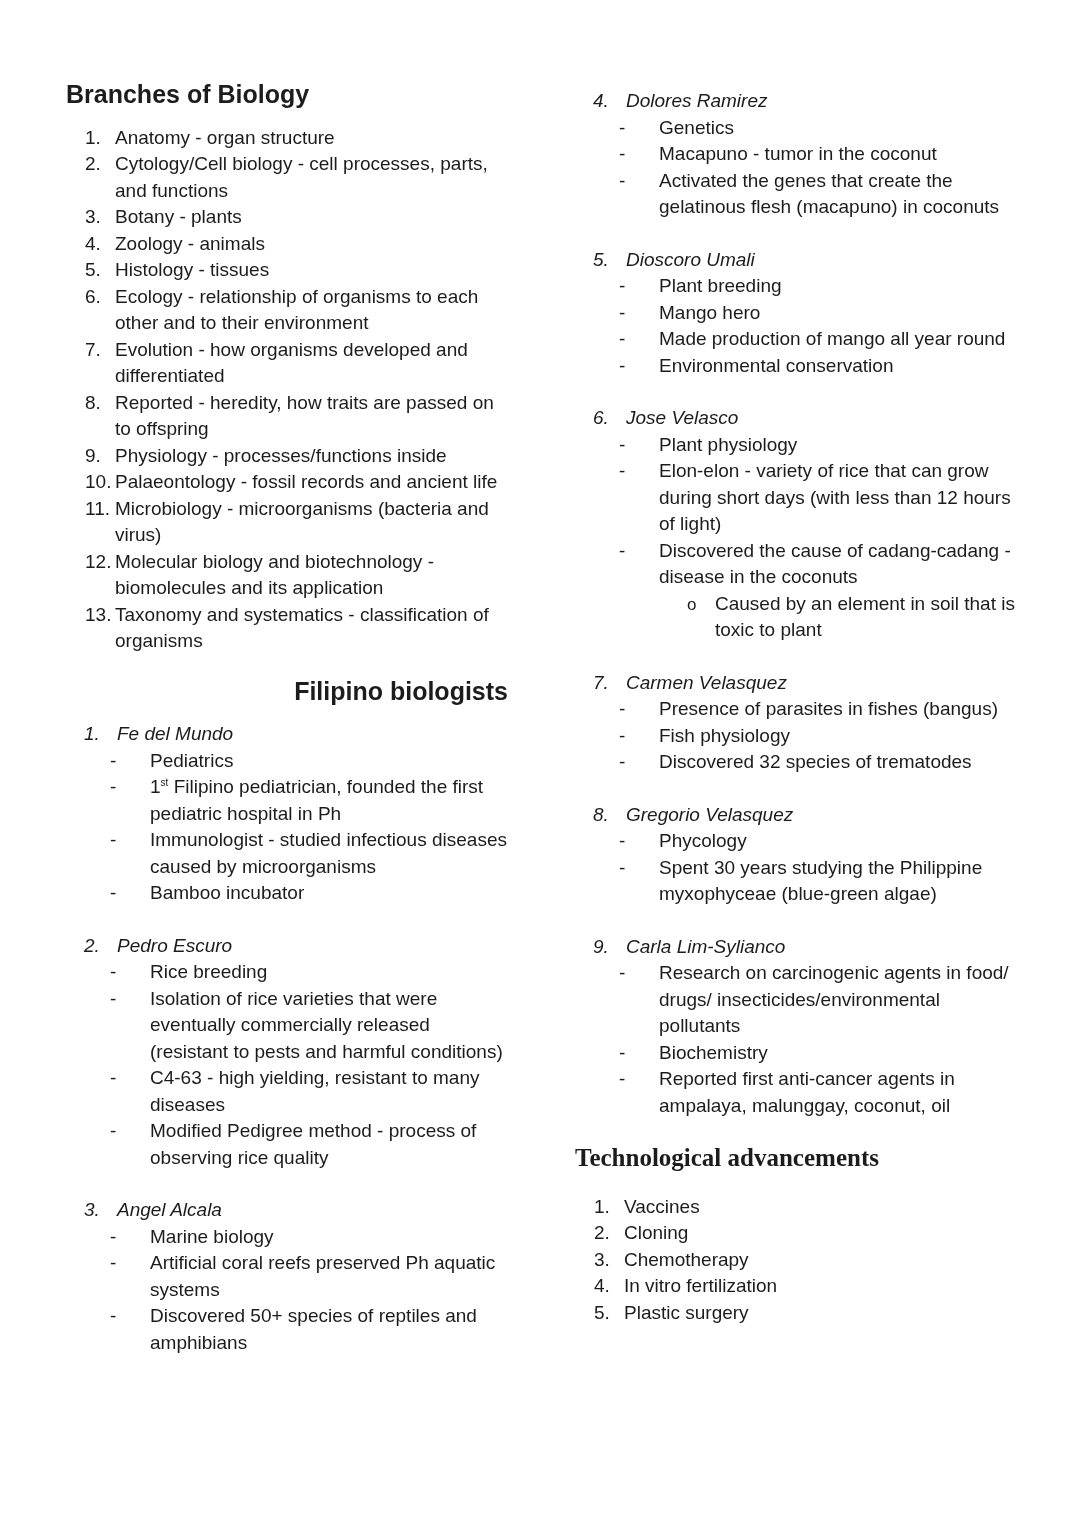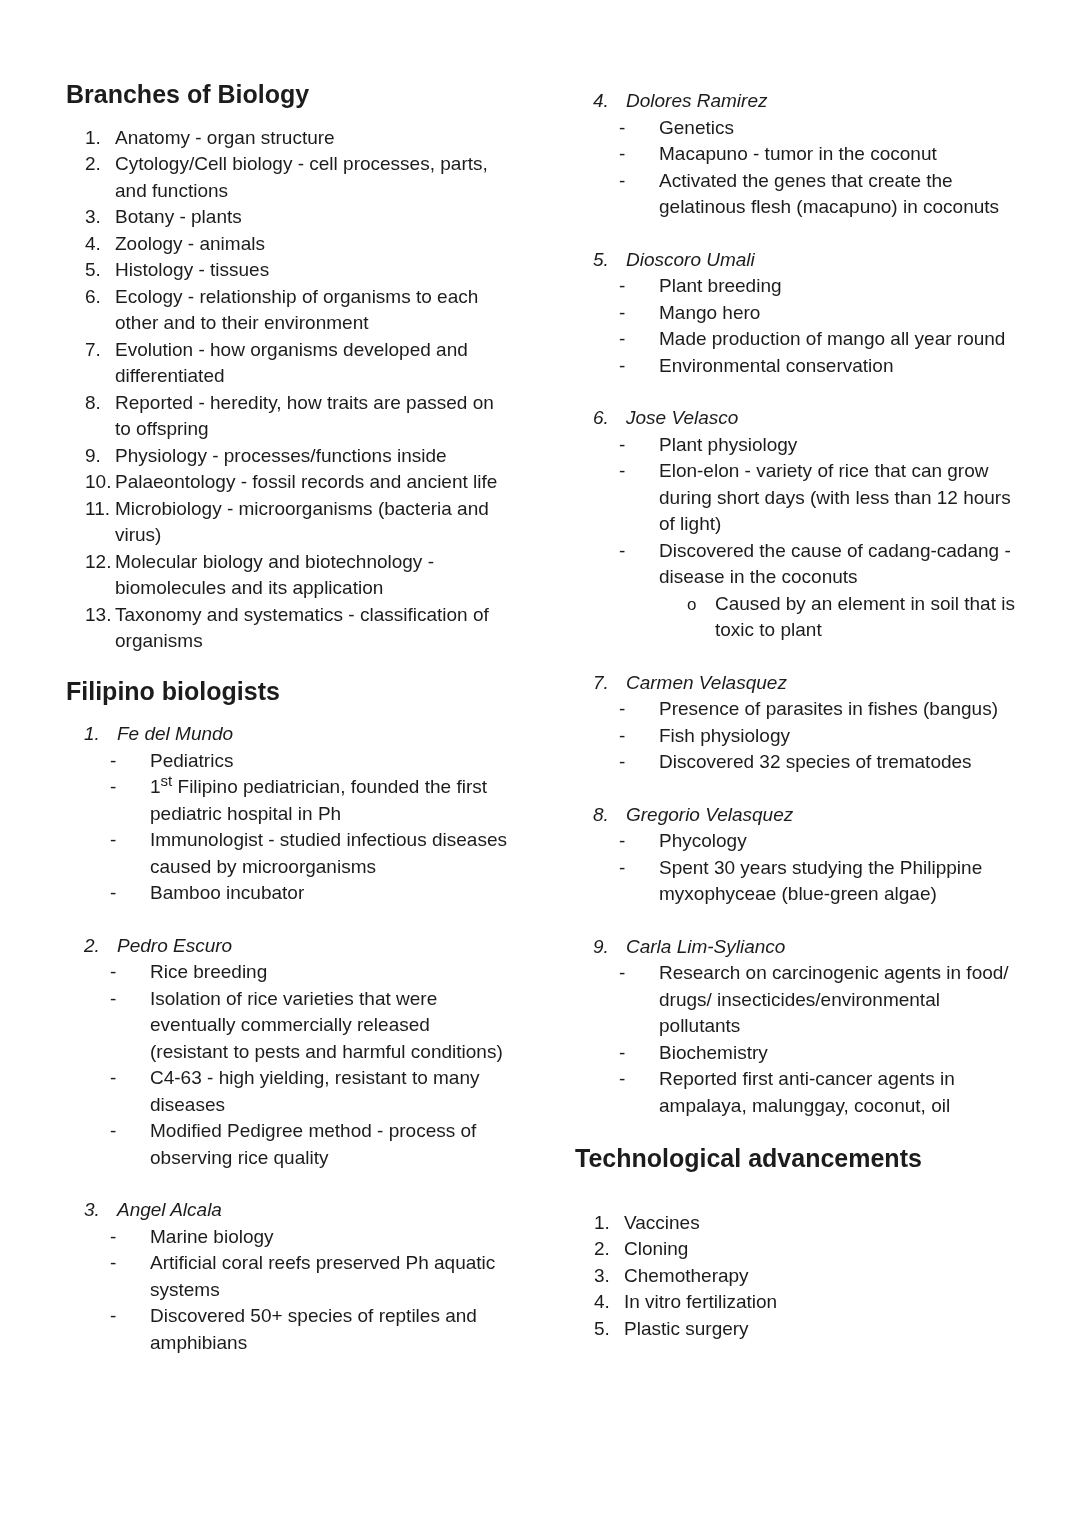--- a/index.html
+++ b/index.html
@@ -19,22 +19,22 @@
   .page { display: flex; align-items: flex-start; }
   .col { box-sizing: border-box; }
   .col-left  { margin-left: 66px; width: 442px; padding-top: 81px; }
   .col-right { margin-left: 67px; width: 440px; padding-top: 88px; }
 
   h2 {
     font-size: 25px;
     font-weight: bold;
     margin: 0 0 17px 0;
   }
-  h2.mid  { margin-top: 23px; }
-  h2.tech { margin-top: 0; margin-bottom: 38px; }
+  h2.mid  { margin-top: 23px; text-align: right; }
+  h2.tech { margin-top: 0; margin-bottom: 22px; font-family: Liberation Serif, serif; }
 
   ol.num-list {
     list-style: none;
     margin: 0;
     padding: 0;
     counter-reset: num;
   }
   ol.num-list li {
     display: flex;
     counter-increment: num;
@@ -61,21 +61,21 @@
   }
   .bullet .marker { flex: 0 0 40px; }
   .bullet .bullet-text { flex: 1; }
   .marker.dash::before { content: "-"; }
 
   .bullet.nested { padding-left: 112px; }
   .bullet.nested .marker { flex: 0 0 28px; }
   .marker.circle::before { content: "o"; font-size: 17px; }
 
   sup {
-    font-size: 15px;
+    font-size: 10px;
     line-height: 0;
     vertical-align: super;
   }
 </style>
 </head>
 <body>
 
 <div class="page">
   <div class="col col-left">
     <h2>Branches of Biology</h2>

